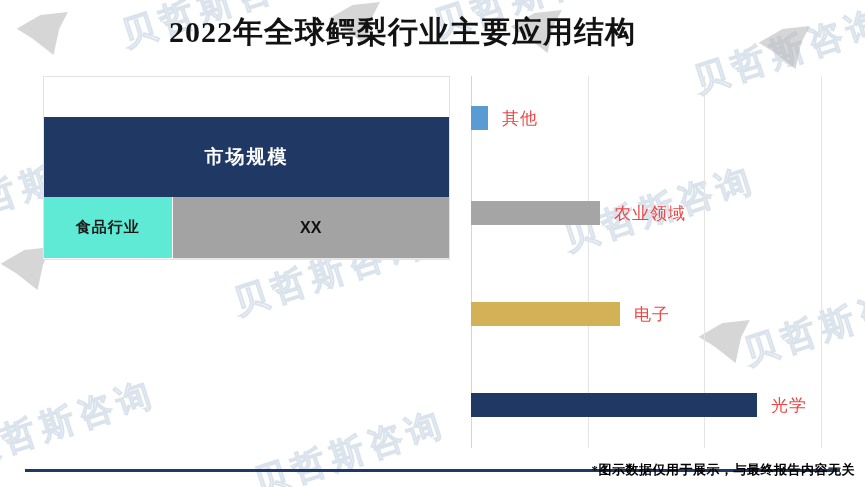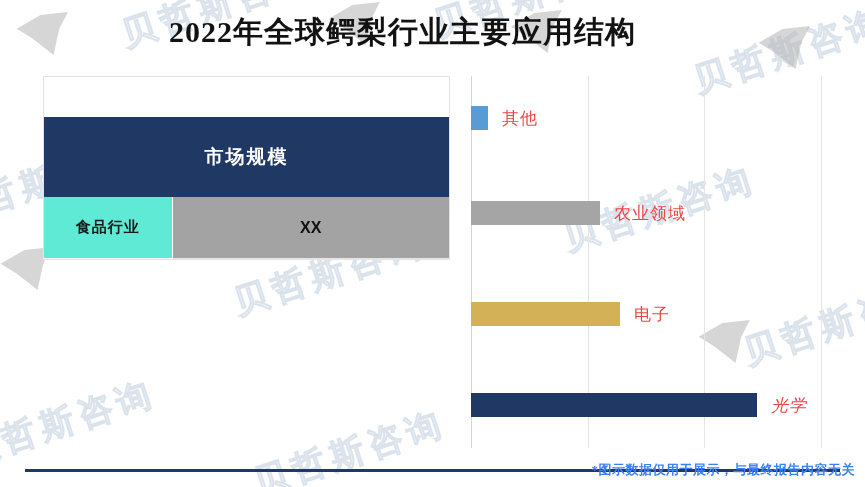--- a/index.html
+++ b/index.html
@@ -113,21 +113,21 @@
     text-align:center;
   }
   
   #footer-rule{
     position:absolute;left:25px;top:469px;width:815px;height:3px;
     background:#1F3864;z-index:3;
   }
   #footer-note{
     position:absolute;right:10px;top:461px;
     font-size:13px;font-weight:700;
-    color:#3b82f6;
+    color:#000000;
     letter-spacing:.5px;
     z-index:4;
     font-family:"Liberation Serif","DejaVu Serif",serif;
   }
 </style>
 </head>
 <body>
 
 <div id="watermarks">
   <div class="wm-text" style="left:118px;top:-18px;">贝哲斯咨询</div>
@@ -203,20 +203,20 @@
     <div class="bar-label">其他</div>
   </div>
   <div class="bar-row" style="top:125px;">
     <div class="bar" style="width:129px;background:#A5A5A5;"></div>
     <div class="bar-label">农业领域</div>
   </div>
   <div class="bar-row" style="top:209px;margin-top:17px;">
     <div class="bar" style="width:149px;background:#D3B157;"></div>
     <div class="bar-label">电子</div>
   </div>
-  <div class="bar-row" style="top:317px;font-style:italic;">
+  <div class="bar-row" style="top:317px;">
     <div class="bar" style="width:286px;background:#1F3864;"></div>
     <div class="bar-label">光学</div>
   </div>
 </div>
 
 <div id="footer-rule"></div>
 <div id="footer-note">*图示数据仅用于展示，与最终报告内容无关</div>
 
 </body></html>

